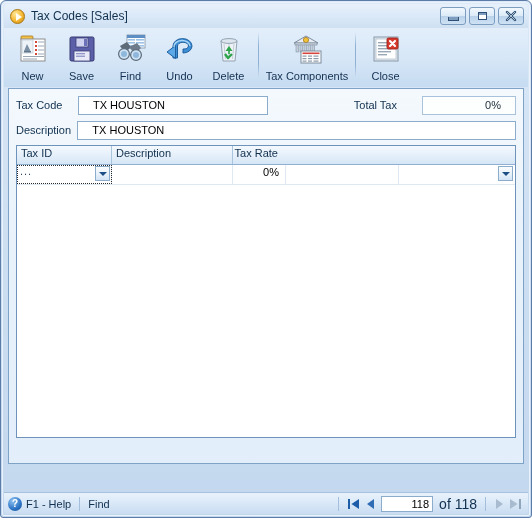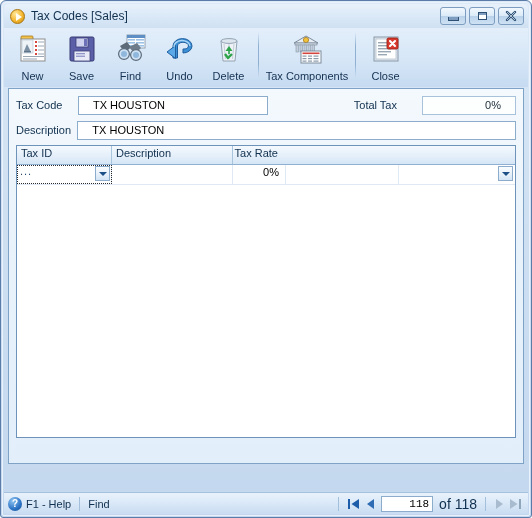--- a/index.html
+++ b/index.html
@@ -357,21 +357,21 @@
     justify-content: center;
     cursor: default;
     flex: 0 0 auto;
   }
   #rec-input {
     width: 52px;
     height: 16px;
     box-sizing: border-box;
     border: 1px solid #8bacca;
     background: #ffffff;
-    font-family: Liberation Mono, monospace;
+    font-family: Liberation Sans, sans-serif;
     font-size: 11px;
     text-align: right;
     padding: 0 3px;
     color: #000;
     margin: 0 2px;
     outline: none;
   }
   .rec-of {
     font-size: 14px;
     color: #10304f;

